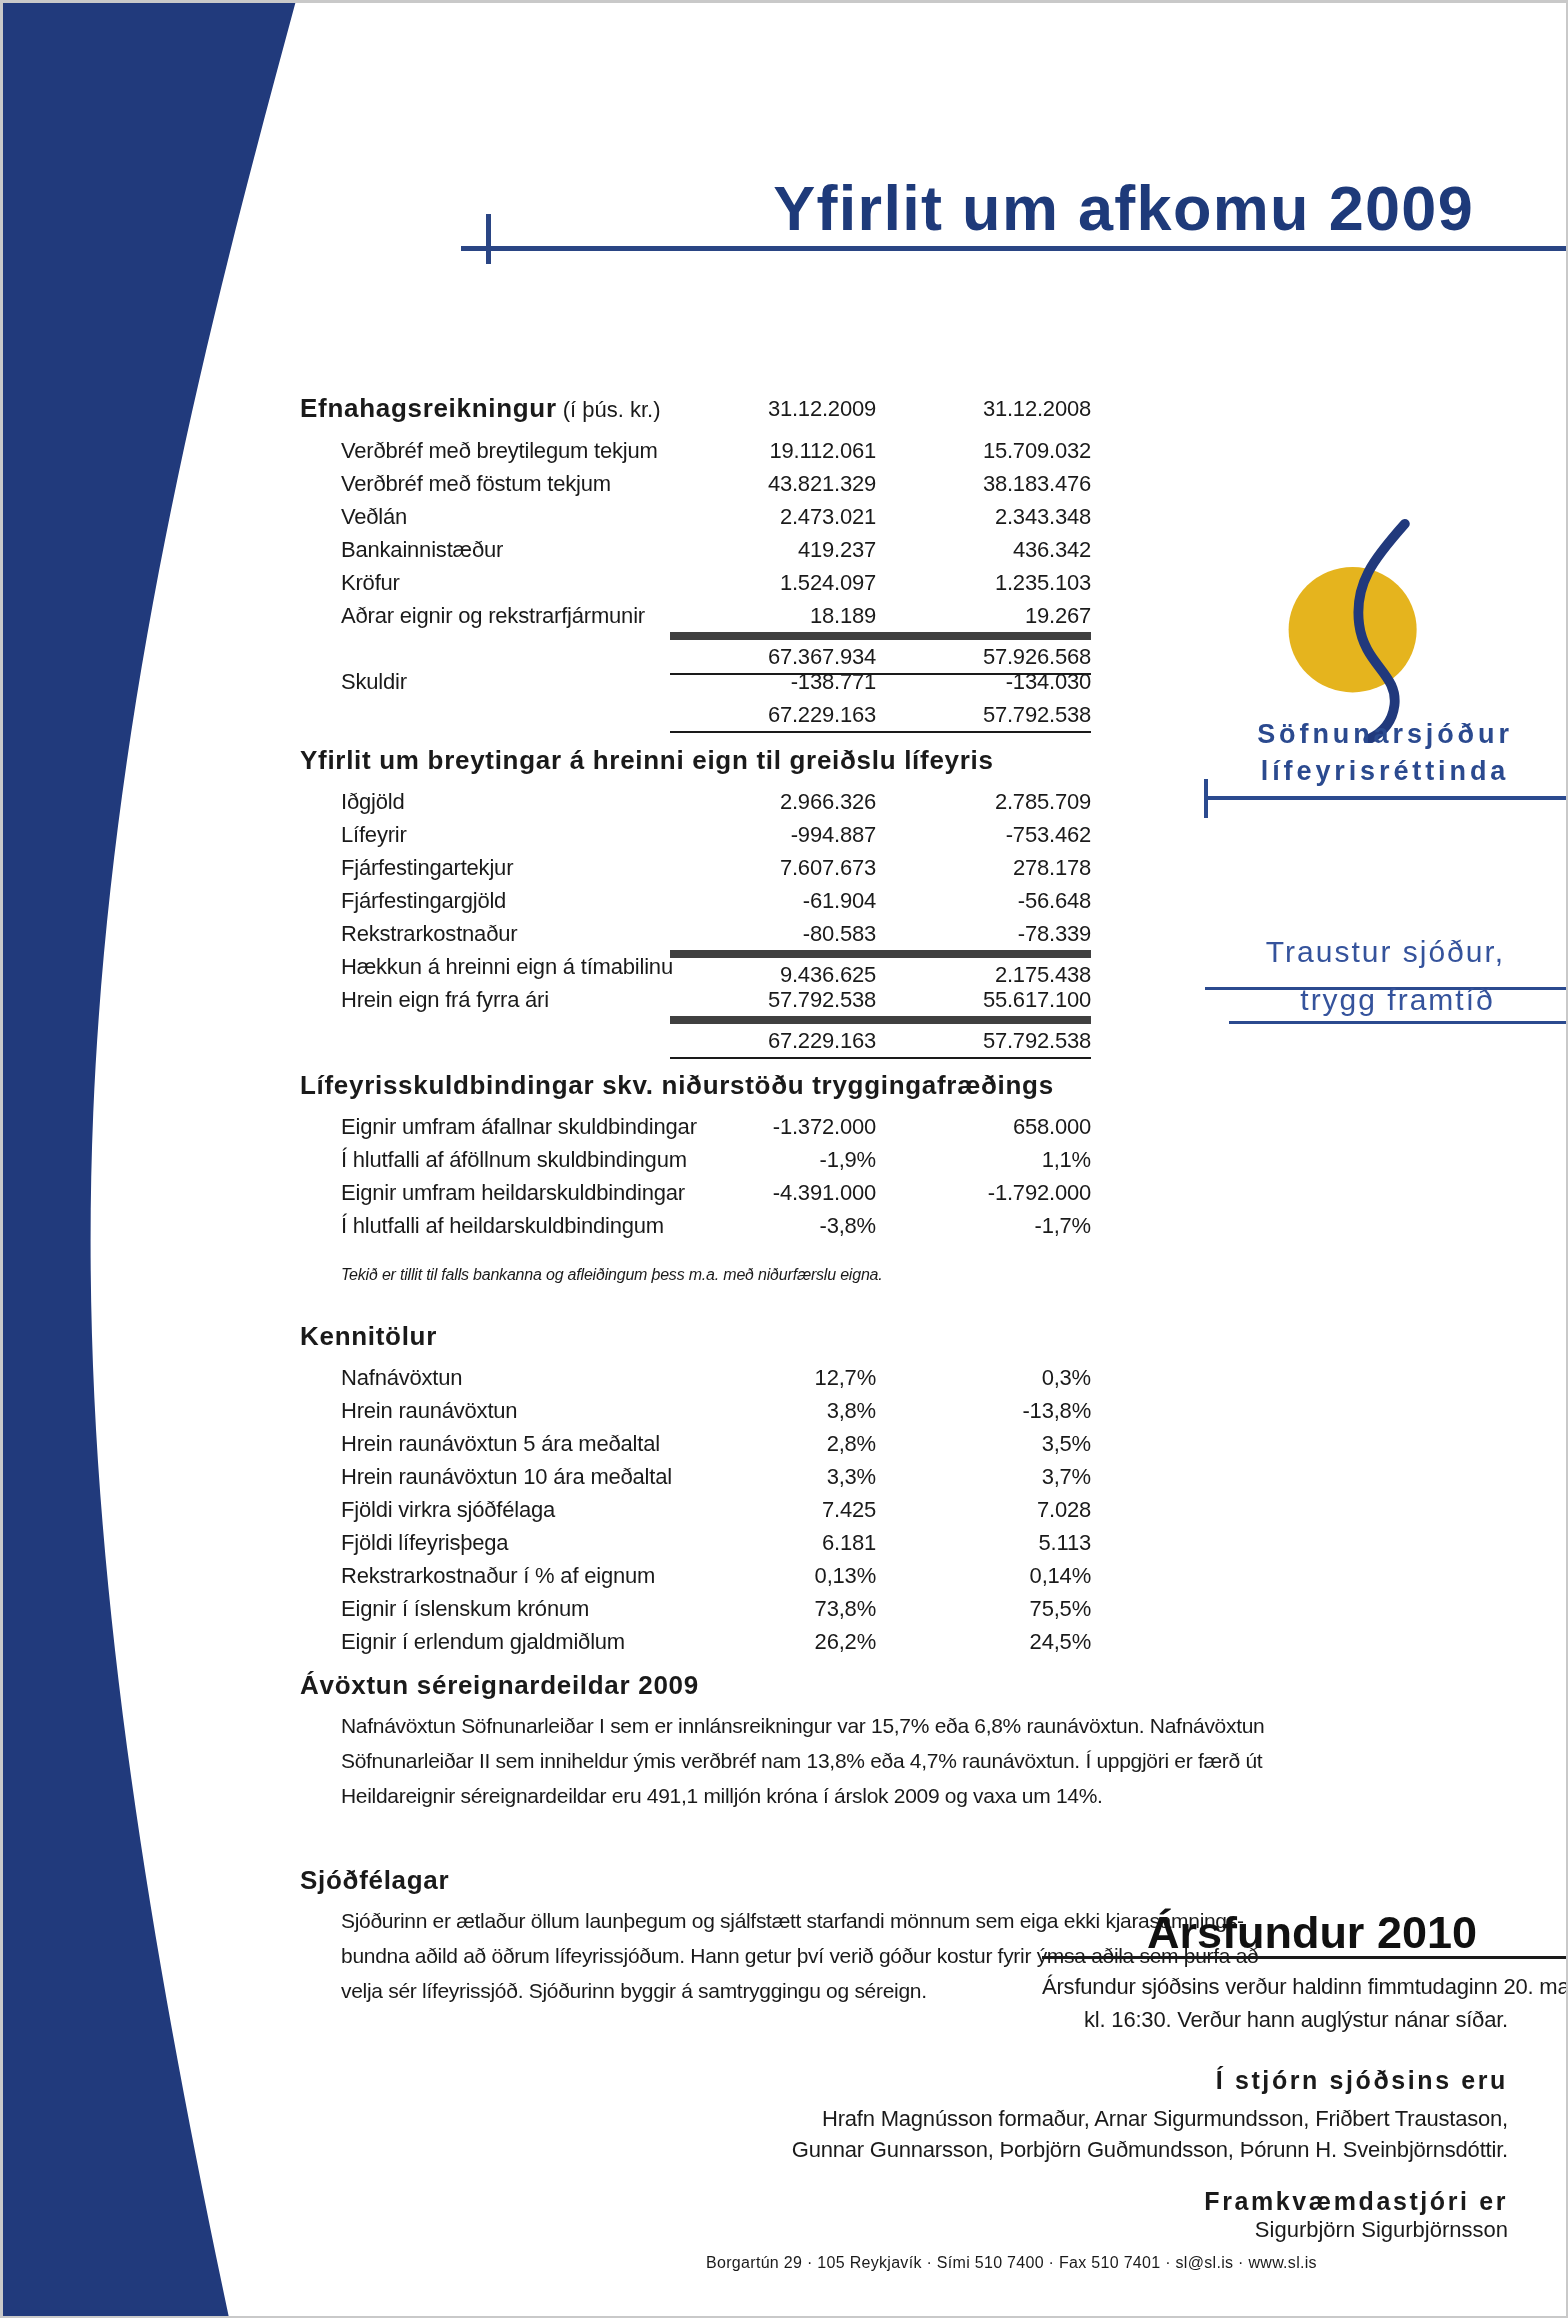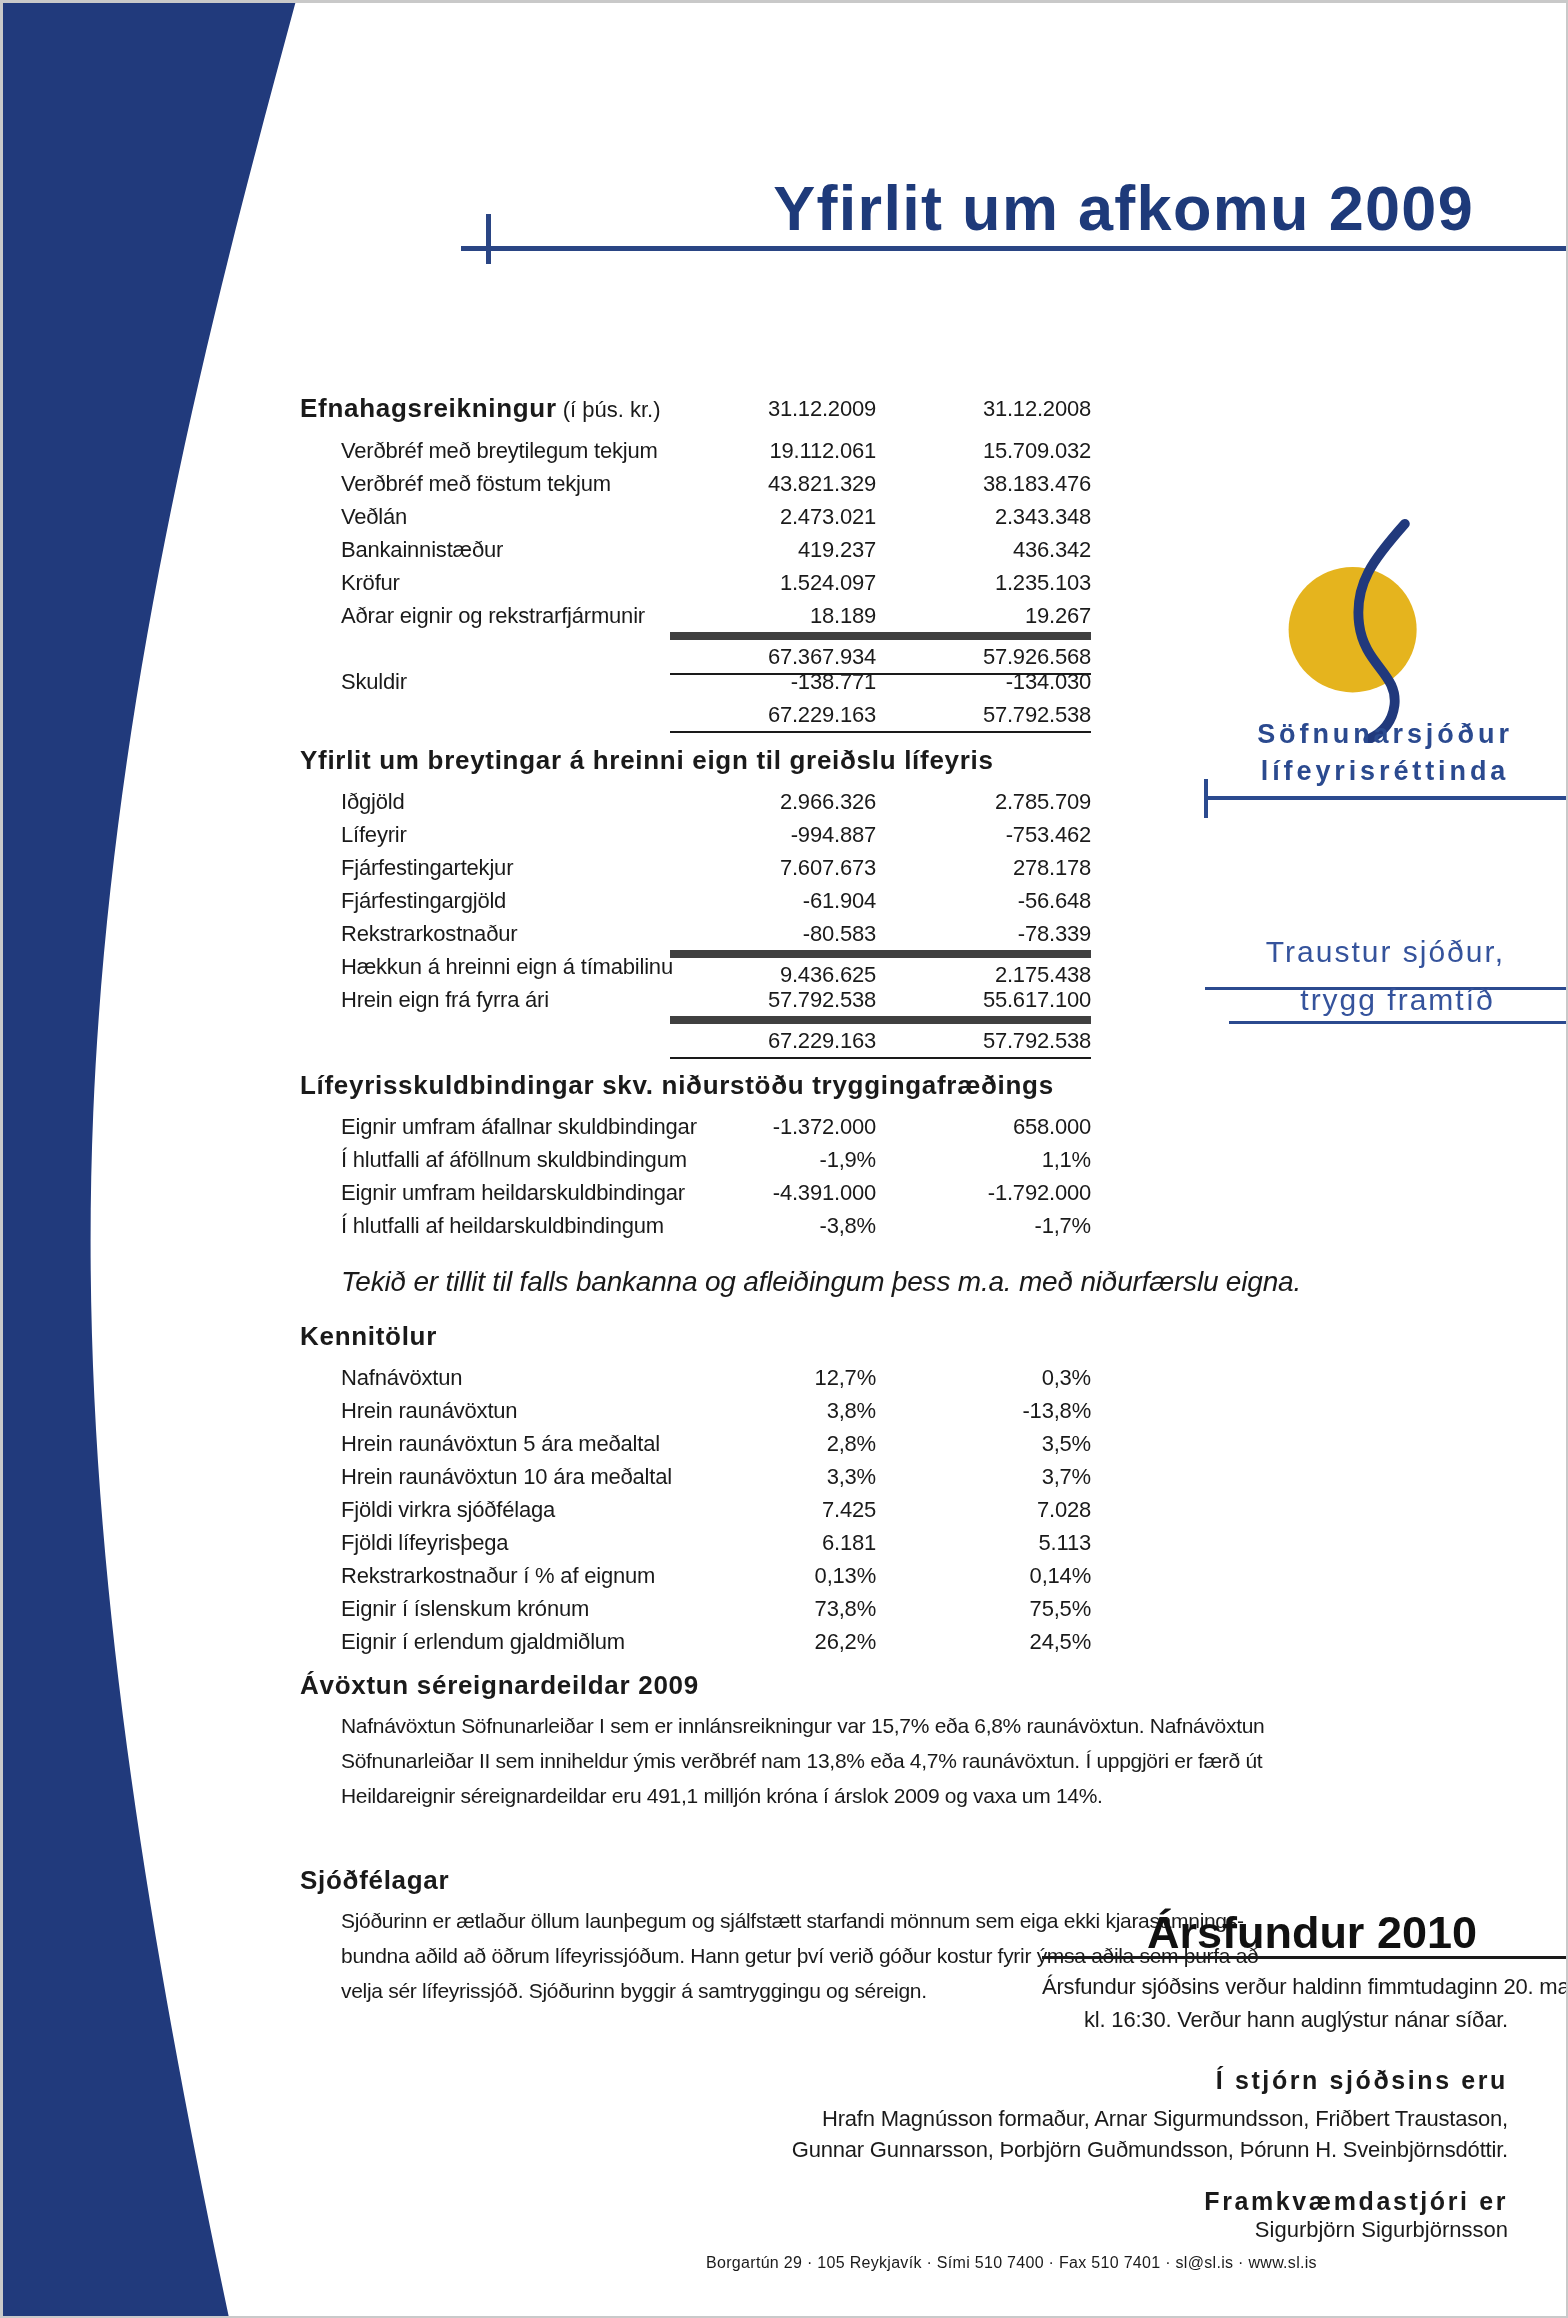--- a/index.html
+++ b/index.html
@@ -35,21 +35,21 @@
   .head-suffix{font-weight:normal;font-size:22px;letter-spacing:0;}
   .trow{display:grid;grid-template-columns:370px 206px 215px;height:33px;
     font-size:22px;line-height:33px;letter-spacing:-0.2px;white-space:nowrap;}
   .thead{height:41px;line-height:31px;}
   .tcell-label{padding-left:41px;}
   .thead .tcell-label{padding-left:0;}
   .tcell-val{text-align:right;}
   .col-head{font-size:22px;}
   .rule-above .tcell-val{border-top:8px solid #404040;}
   .rule-below .tcell-val{border-bottom:2px solid #1a1a1a;}
-  .liab-note{position:absolute;left:338px;top:1263px;font-style:italic;font-size:28px;letter-spacing:-0.2px;white-space:nowrap;}
+  .liab-note{position:absolute;left:338px;top:1263px;font-style:italic;font-size:16px;letter-spacing:-0.2px;white-space:nowrap;}
   
   .para-head{position:absolute;left:297px;font-size:26px;font-weight:bold;letter-spacing:0.7px;margin:0;white-space:nowrap;}
   #avoxtun-head{top:1667px;}
   #sjod-head{top:1862px;}
   .para{position:absolute;left:338px;font-size:21px;line-height:35px;letter-spacing:-0.3px;white-space:nowrap;}
   #avoxtun-para{top:1705px;}
   #sjod-para{top:1900px;}
   
   .arsfundur{position:absolute;right:0;top:1906px;width:524px;text-align:right;}
   .arsfundur-head{font-size:45px;font-weight:bold;line-height:47px;margin:0;

